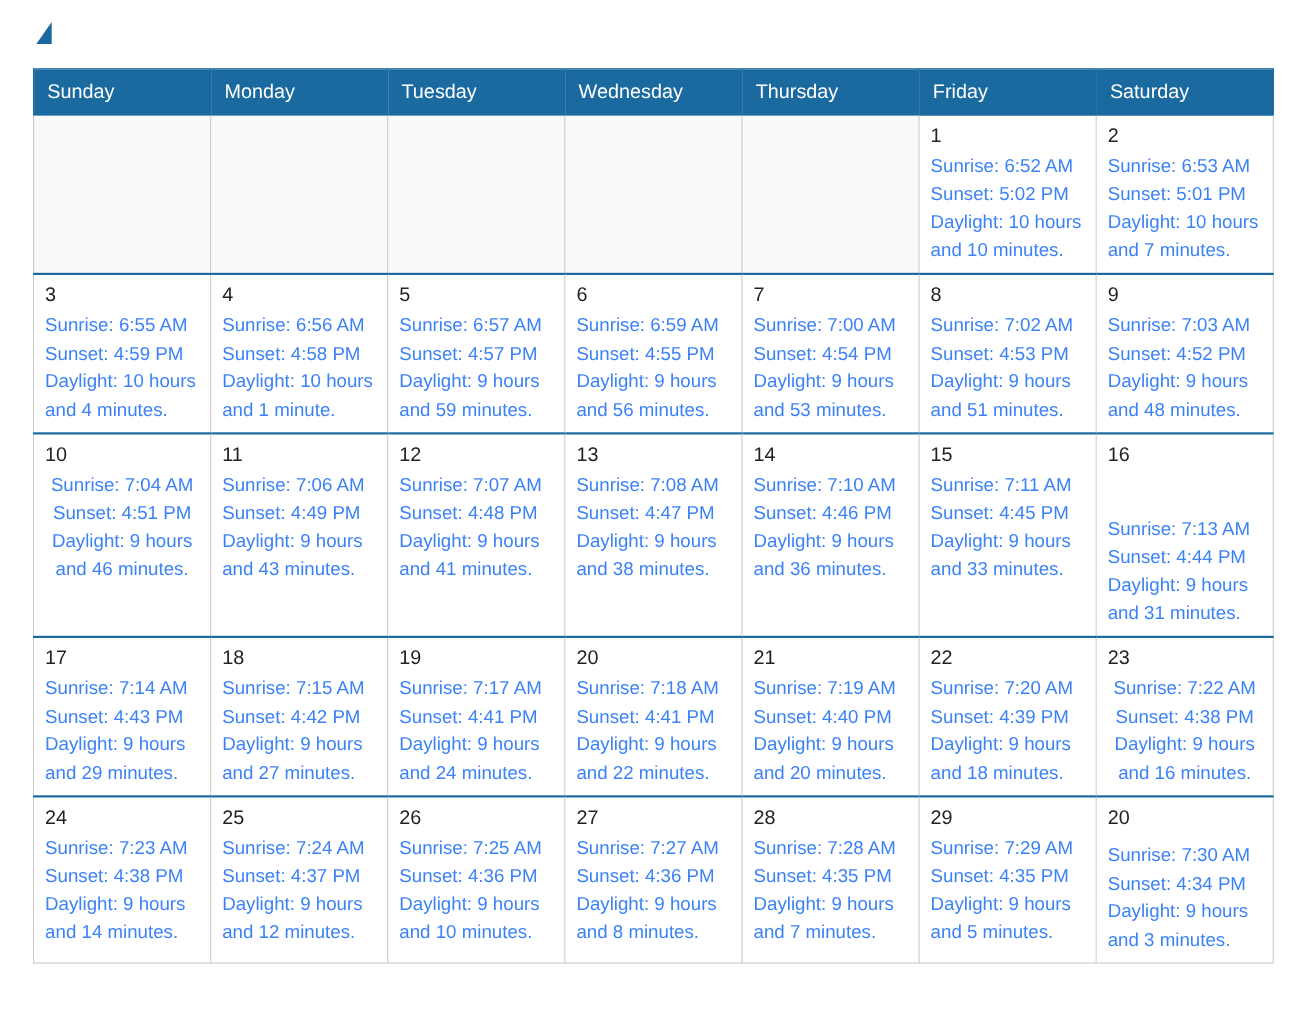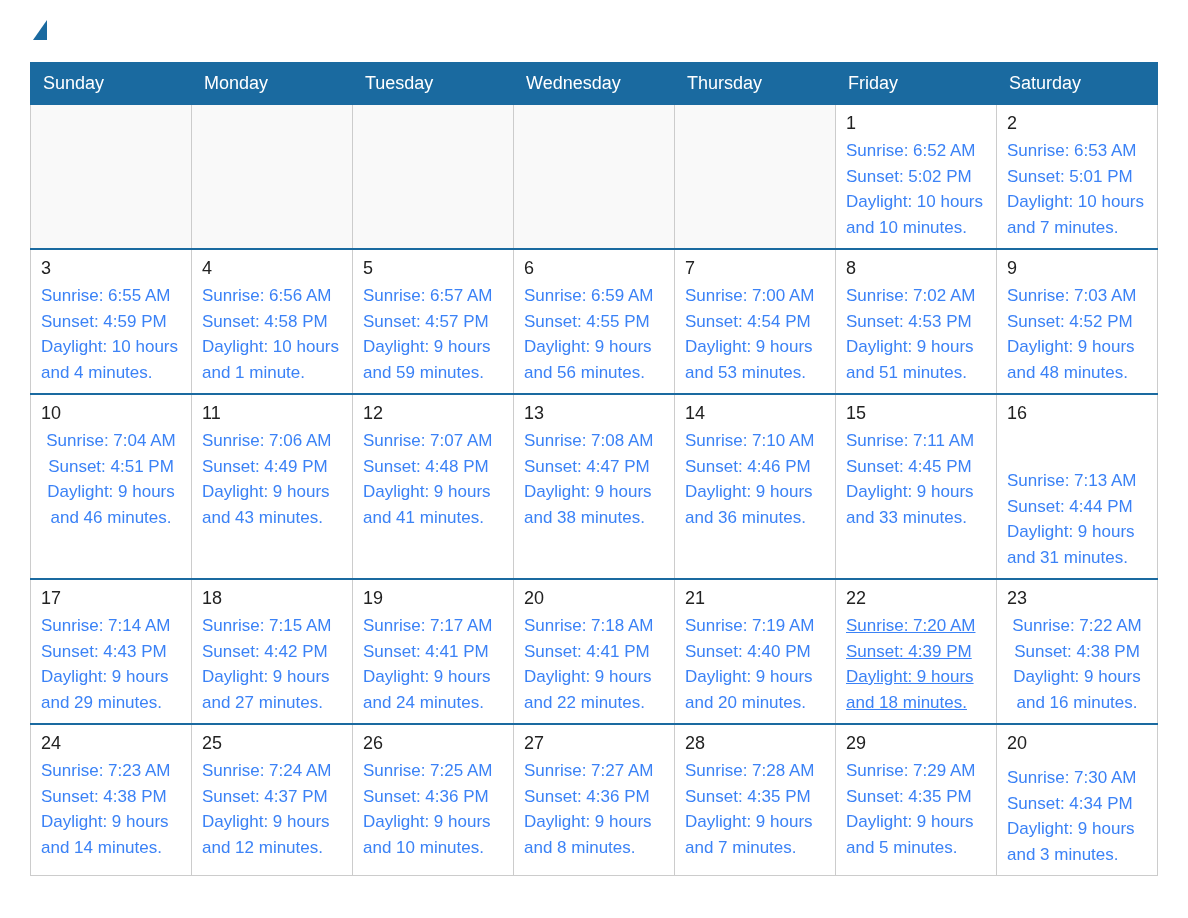--- a/index.html
+++ b/index.html
@@ -284,21 +284,21 @@
         </td>
         <td>
           <span class="day-num">21</span>
           <div class="day-info" style="white-space: pre-line;">Sunrise: 7:19 AM
 Sunset: 4:40 PM
 Daylight: 9 hours
 and 20 minutes.</div>
         </td>
         <td>
           <span class="day-num">22</span>
-          <div class="day-info" style="white-space: pre-line; text-decoration: underline;">Sunrise: 7:20 AM
+          <div class="day-info" style="white-space: pre-line;">Sunrise: 7:20 AM
 Sunset: 4:39 PM
 Daylight: 9 hours
 and 18 minutes.</div>
         </td>
         <td>
           <span class="day-num">23</span>
           <div class="day-info" style="white-space: pre-line; text-align: center;">Sunrise: 7:22 AM
 Sunset: 4:38 PM
 Daylight: 9 hours
 and 16 minutes.</div>

